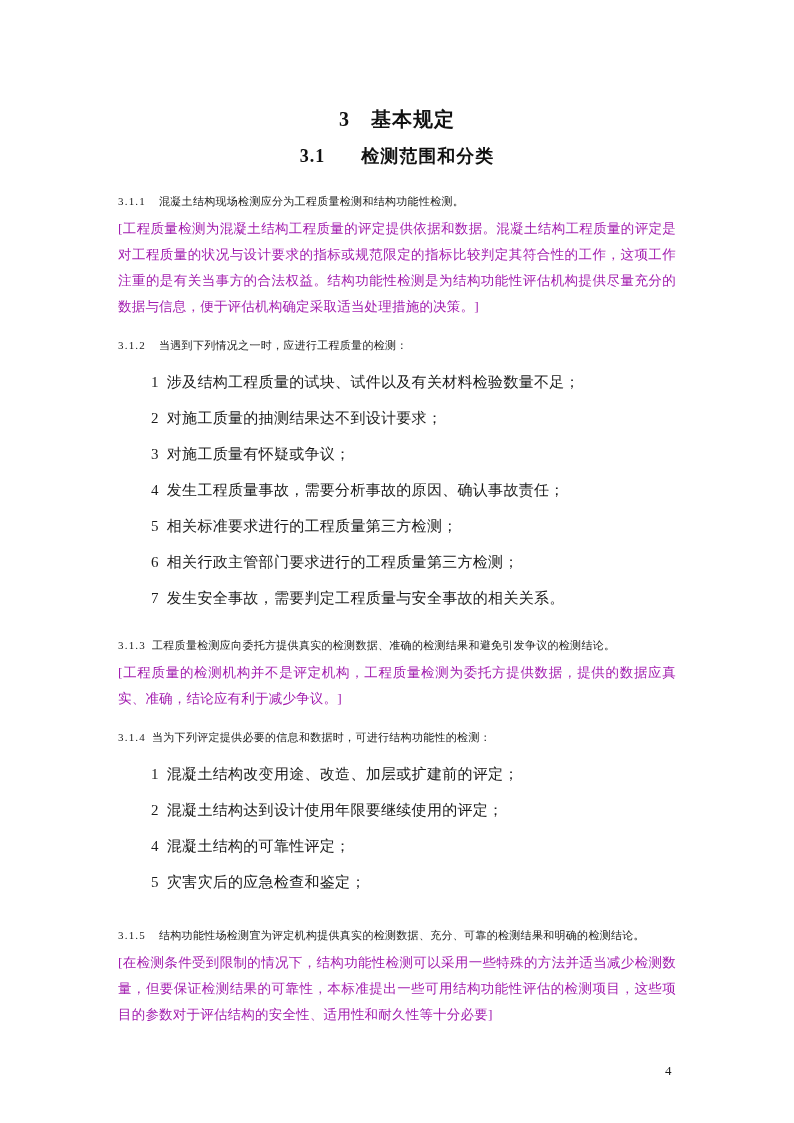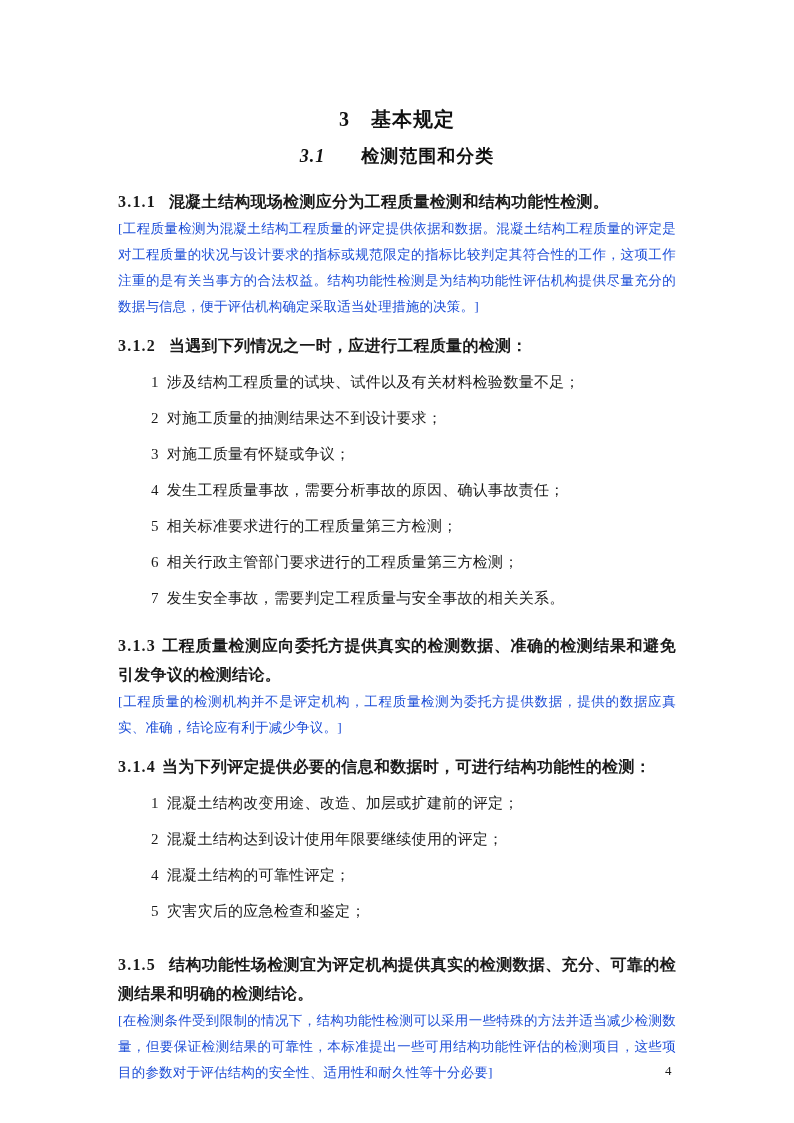--- a/index.html
+++ b/index.html
@@ -43,52 +43,50 @@
     font-weight: bold;
     letter-spacing: 1px;
     margin: 0;
     padding-top: 8px;
     line-height: 28px;
     color: #111;
   }
   .title-sub .num {
     margin-right: 36px;
     letter-spacing: 1px;
-    font-style: italic;
   }
   
   .clause {
-    font-size: 16px;
+    font-size: 11px;
     line-height: 29px;
     text-align: justify;
     text-justify: inter-ideograph;
     margin: 0;
     letter-spacing: 0.3px;
-    font-weight: bold;
   }
   .clause .cnum {
     letter-spacing: 1.2px;
     margin-right: 13px;
     white-space: nowrap;
   }
   .clause.tight .cnum {
     margin-right: 6px;
   }
   .gap-lg { height: 17px; }
   .gap-md { height: 11px; }
 
   
   .note {
     font-size: 13.5px;
     line-height: 26px;
     text-align: justify;
     text-justify: inter-ideograph;
     margin: 0;
     letter-spacing: 0.2px;
-    color: #1d4ed8;
+    color: #a21caf;
   }
   
   .item-list {
     list-style: none;
     margin: 0;
     padding: 0;
   }
   .item {
     font-size: 15px;
     line-height: 28px;

